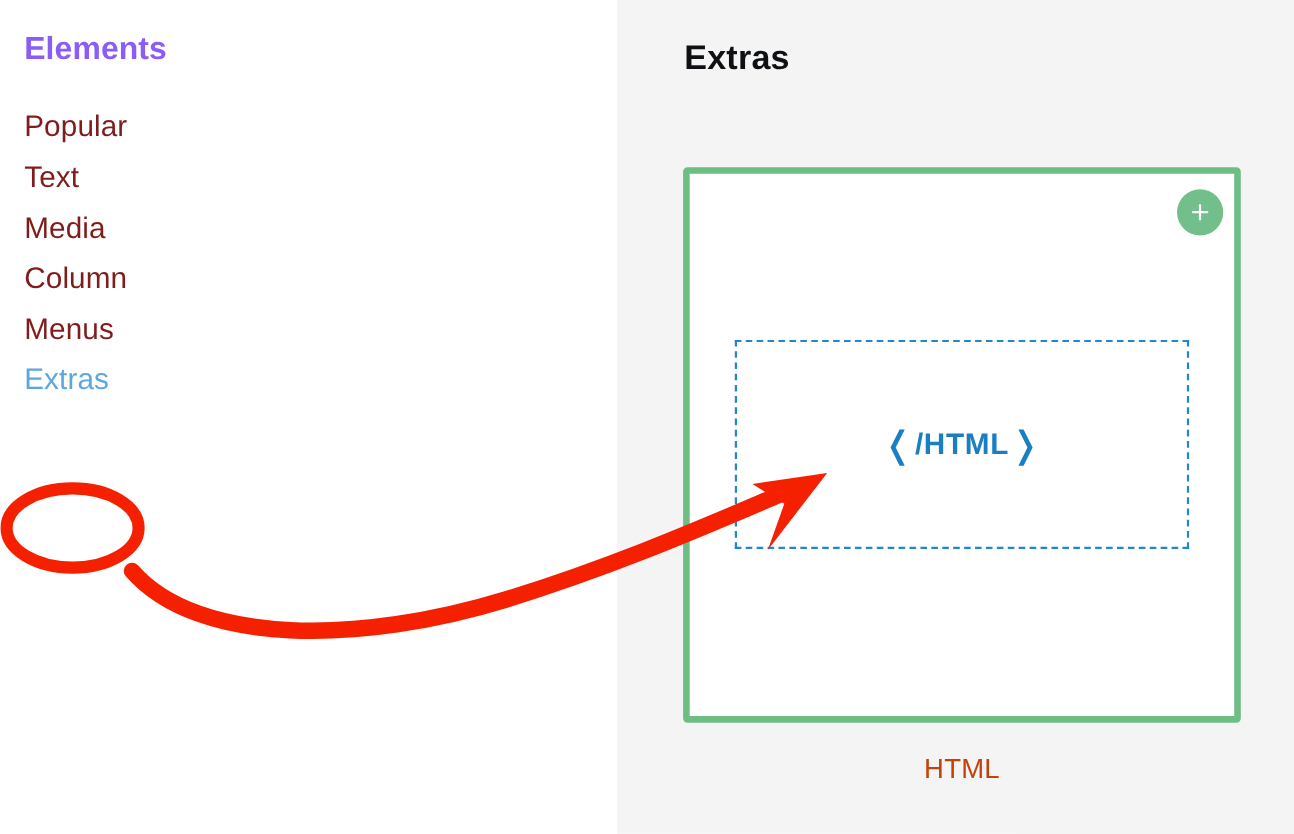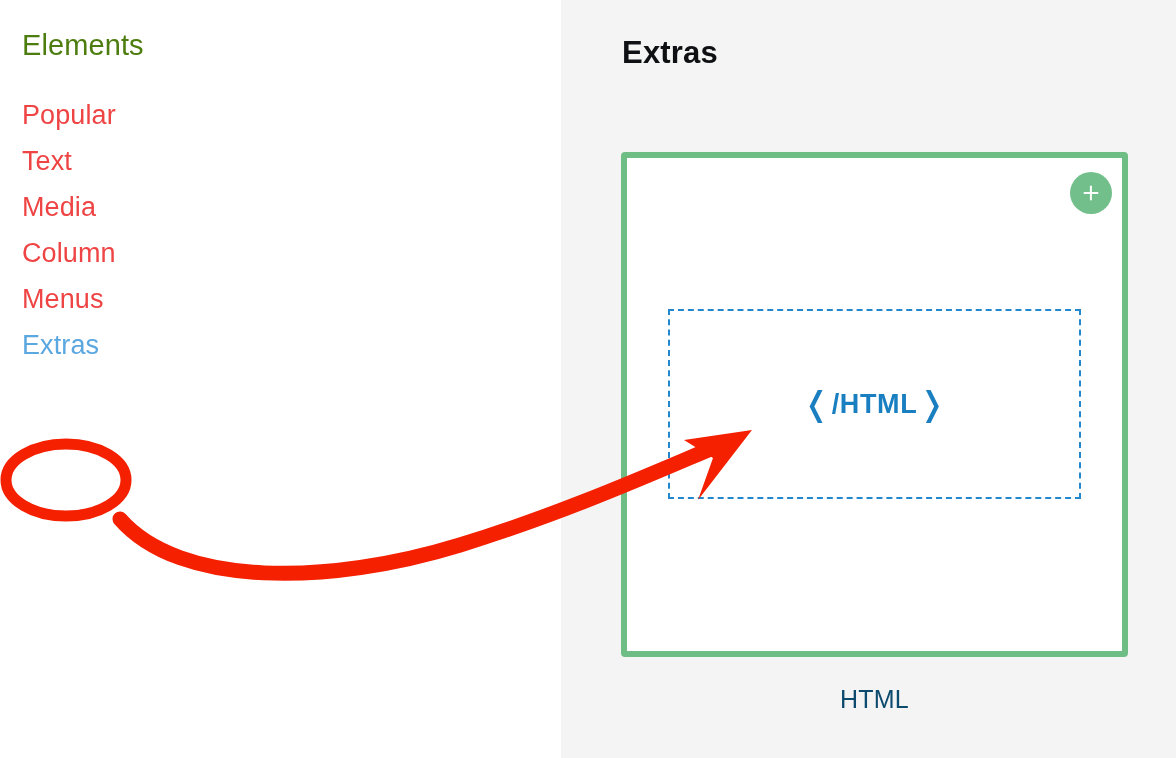--- a/index.html
+++ b/index.html
@@ -23,35 +23,35 @@
     top: 0;
     width: 561px;
     height: 758px;
     background: #ffffff;
   }
   #elements-header {
     position: absolute;
     left: 22px;
     top: 29px;
     font-size: 29px;
-    font-weight: 400;
-    color: #4d7c0f;
+    font-weight: 700;
+    color: #8b5cf6;
     letter-spacing: 0.1px;
     white-space: nowrap;
   }
   #category-list {
     position: absolute;
     left: 22px;
     top: 92px;
     width: 420px;
   }
   .category-item {
     font-size: 27px;
     font-weight: 400;
-    color: #ef4444;
+    color: #7f1d1d;
     line-height: 46px;
     height: 46px;
     white-space: nowrap;
     letter-spacing: 0.1px;
   }
   .category-item.active {
     color: #5ba7e0;
   }
 
   
@@ -152,21 +152,21 @@
   #html-tag-label .chev.right { margin-left: 1px; }
 
   #html-caption {
     position: absolute;
     left: 60px;
     top: 685px;
     width: 507px;
     text-align: center;
     font-size: 25px;
     font-weight: 400;
-    color: #0c4a6e;
+    color: #c2410c;
     letter-spacing: 0.2px;
   }
 
   
   #annotation-overlay {
     position: absolute;
     left: 0;
     top: 0;
     width: 1176px;
     height: 758px;

